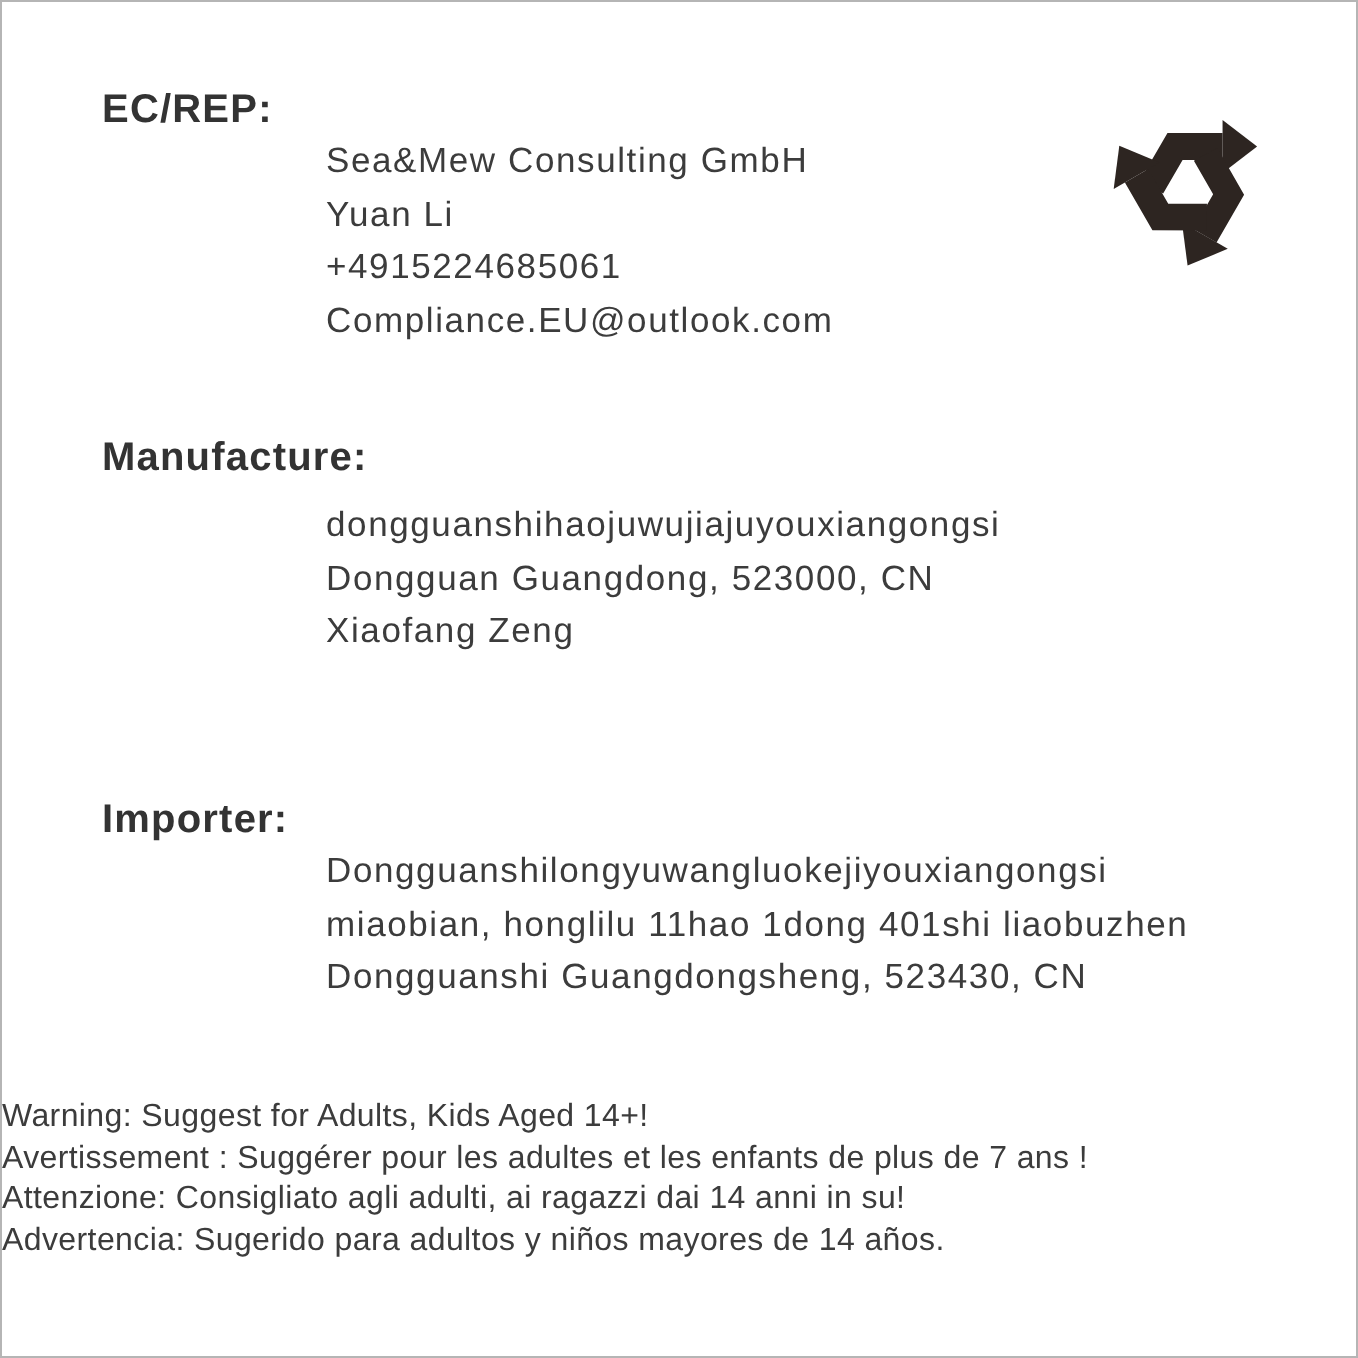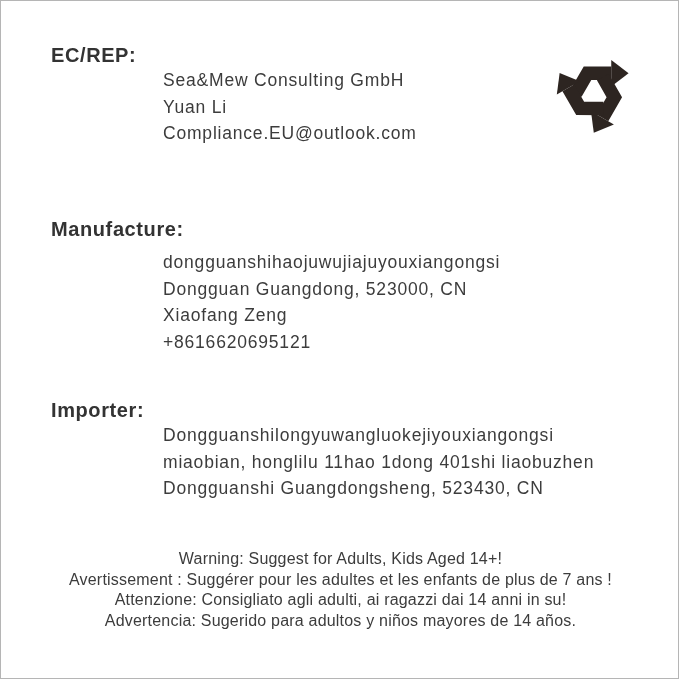--- a/index.html
+++ b/index.html
@@ -41,21 +41,21 @@
     margin-left: 45px;
   }
   #l-ecrep   { top: 66px; }
   #l-man     { top: 248px; }
   #l-imp     { top: 421px; }
   .warnings {
     position: absolute;
     top: 548px;
     left: 0;
     width: 679px;
-    text-align: center;
+    text-align: left;
     font-size: 16px;
     line-height: 20.6px;
     letter-spacing: 0.2px;
     white-space: nowrap;
   }
   .icon-recycle {
     position: absolute;
     top: 38px;
     left: 539px;
     width: 108px;
@@ -64,29 +64,29 @@
 </style>
 </head>
 <body>
 
 <div class="sheet">
 
   <h2 class="heading" id="h-ecrep">EC/REP:</h2>
   <div class="lines" id="l-ecrep">
     <div>Sea&amp;Mew Consulting GmbH</div>
     <div>Yuan Li</div>
+    <div>+4915224685061</div>
     <div>Compliance.EU@outlook.com</div>
   </div>
 
   <h2 class="heading" id="h-man">Manufacture:</h2>
   <div class="lines" id="l-man">
     <div>dongguanshihaojuwujiajuyouxiangongsi</div>
     <div>Dongguan Guangdong, 523000, CN</div>
     <div>Xiaofang Zeng</div>
-    <div>+8616620695121</div>
   </div>
 
   <h2 class="heading" id="h-imp">Importer:</h2>
   <div class="lines" id="l-imp">
     <div>Dongguanshilongyuwangluokejiyouxiangongsi</div>
     <div>miaobian, honglilu 11hao 1dong 401shi liaobuzhen</div>
     <div>Dongguanshi Guangdongsheng, 523430, CN</div>
   </div>
 
   <div class="warnings">

